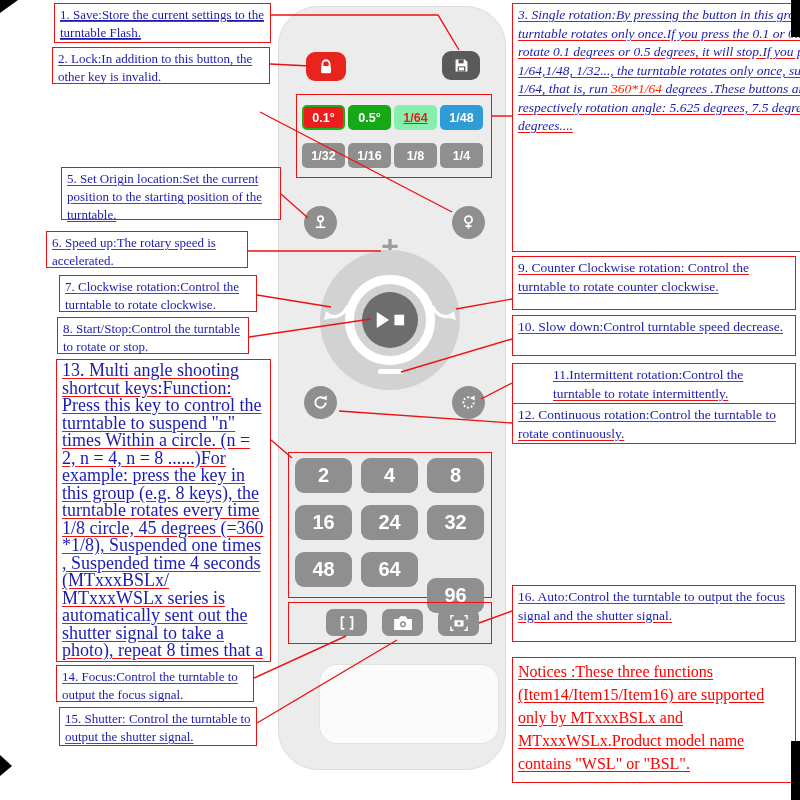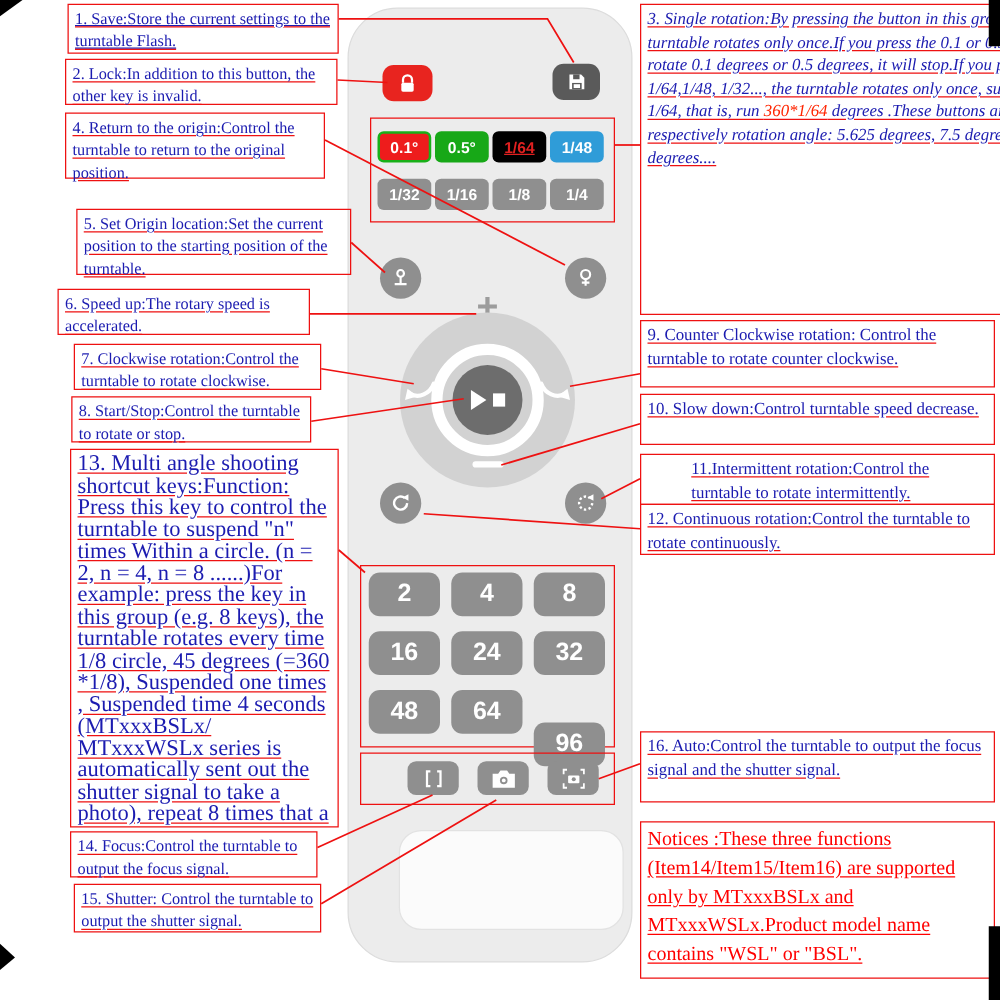--- a/index.html
+++ b/index.html
@@ -9,21 +9,21 @@
   .remote{position:absolute;left:278px;top:6px;width:228px;height:764px;background:#ececec;
           border:1px solid #dcdcdc;border-radius:40px;}
   .frame{position:absolute;border:1px solid #ee1111;}
   .btn{position:absolute;display:flex;align-items:center;justify-content:center;color:#fff;
        font-family:"Liberation Sans","DejaVu Sans",sans-serif;font-weight:bold;cursor:pointer;}
   .gray{background:#8f8f8f;}
   .num{width:57px;height:35px;font-size:20px;border-radius:9px;}
   .deg{width:43px;height:25px;font-size:12.5px;border-radius:5px;}
   .deg-red{background:#ee1c1c;border:2px solid #19b019;}
   .deg-green{background:#17a817;}
-  .deg-yellow{background:#000000;color:#e02020;text-decoration:underline;}
+  .deg-yellow{background:#86efac;color:#e02020;text-decoration:underline;}
   .deg-blue{background:#2f9cd8;}
   .round{width:33px;height:33px;border-radius:50%;background:#8f8f8f;}
   .camb{width:41px;height:27px;border-radius:7px;background:#8f8f8f;}
   .lockb{left:306px;top:52px;width:40px;height:29px;border-radius:9px;background:#e8241f;}
   .saveb{left:442px;top:51px;width:38px;height:29px;border-radius:9px;background:#5a5a5a;}
   .dpad{position:absolute;left:320px;top:250px;width:140px;height:140px;border-radius:50%;background:#d2d2d2;}
   .ring{position:absolute;left:345px;top:275px;width:90px;height:90px;border-radius:50%;border:9px solid #fff;}
   .centerb{left:362px;top:292px;width:56px;height:56px;border-radius:50%;background:#6d6d6d;}
   .plusb{left:374px;top:229px;width:32px;height:34px;background:transparent;color:#9c9c9c;font-size:30px;}
   .minusb{position:absolute;left:378px;top:369px;width:25px;height:5px;background:#fff;border-radius:3px;cursor:pointer;}
@@ -156,23 +156,20 @@
       <circle cx="11" cy="10.5" r="1.8" fill="#8f8f8f"></circle>
     </svg>
   </div>
 
   <div class="ann" style="left:54px;top:3px;width:217px;height:40px;text-decoration:underline;">
     <span class="t">1. Save:Store the current settings to the turntable Flash.</span>
   </div>
   <div class="ann" style="left:52px;top:47px;width:218px;height:37px;">
     <span class="t">2. Lock:In addition to this button, the other key is invalid.</span>
   </div>
-  <div class="ann" style="left:52px;top:90px;width:208px;height:53px;">
-    <span class="t">4. Return to the origin:Control the turntable to return to the original position.</span>
-  </div>
   <div class="ann" style="left:61px;top:167px;width:220px;height:53px;">
     <span class="t">5. Set Origin location:Set the current position to the starting position of the turntable.</span>
   </div>
   <div class="ann" style="left:46px;top:231px;width:202px;height:37px;">
     <span class="t">6. Speed up:The rotary speed is accelerated.</span>
   </div>
   <div class="ann" style="left:59px;top:275px;width:198px;height:37px;">
     <span class="t">7. Clockwise rotation:Control the turntable to rotate clockwise.</span>
   </div>
   <div class="ann" style="left:57px;top:317px;width:192px;height:37px;">

